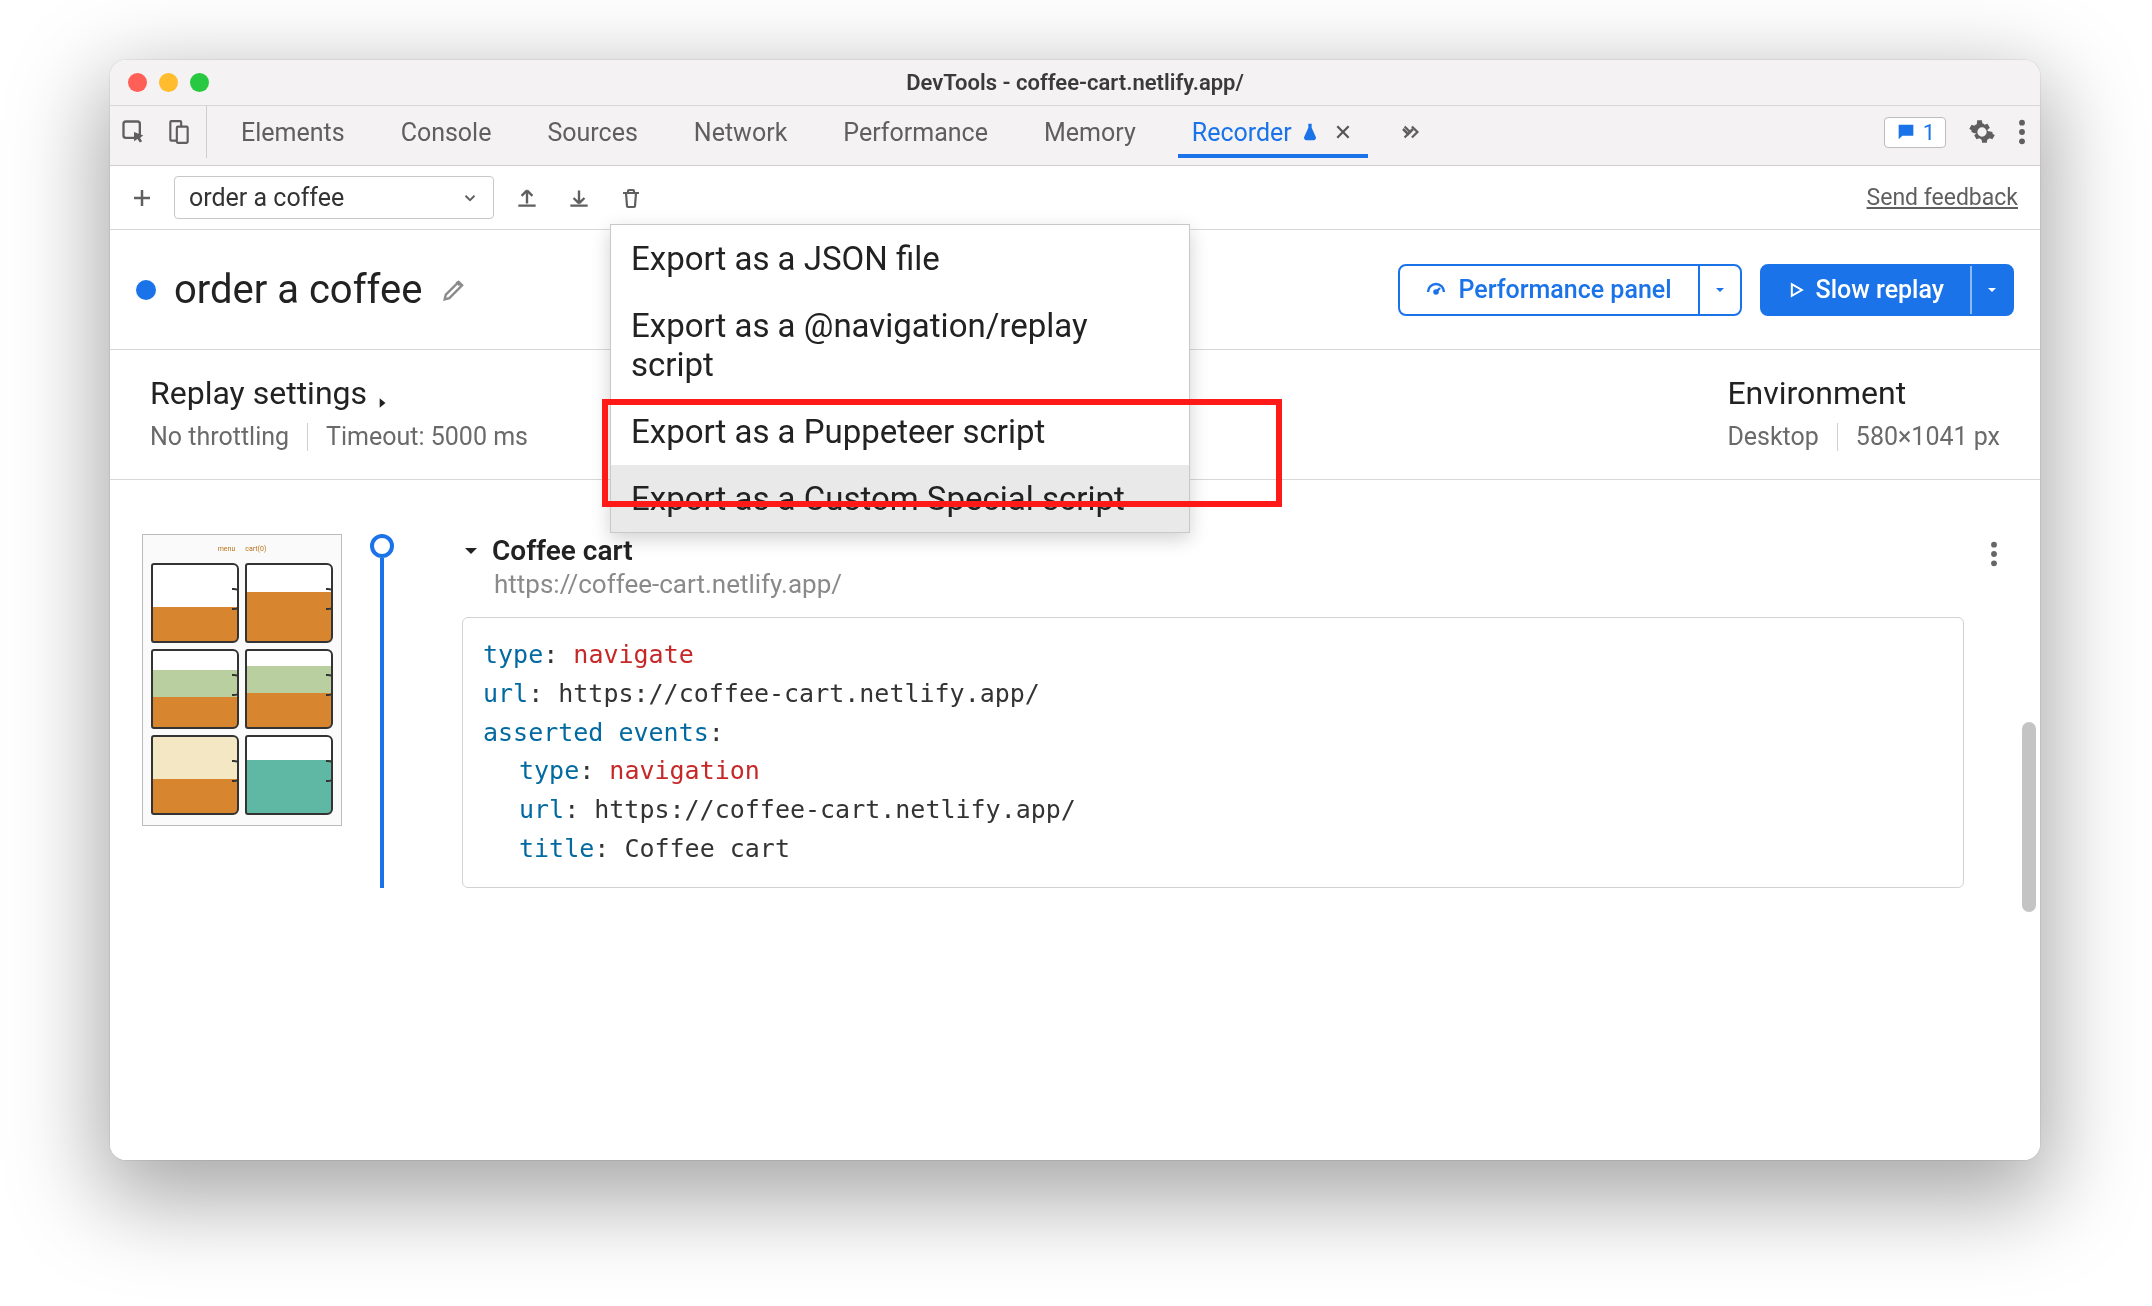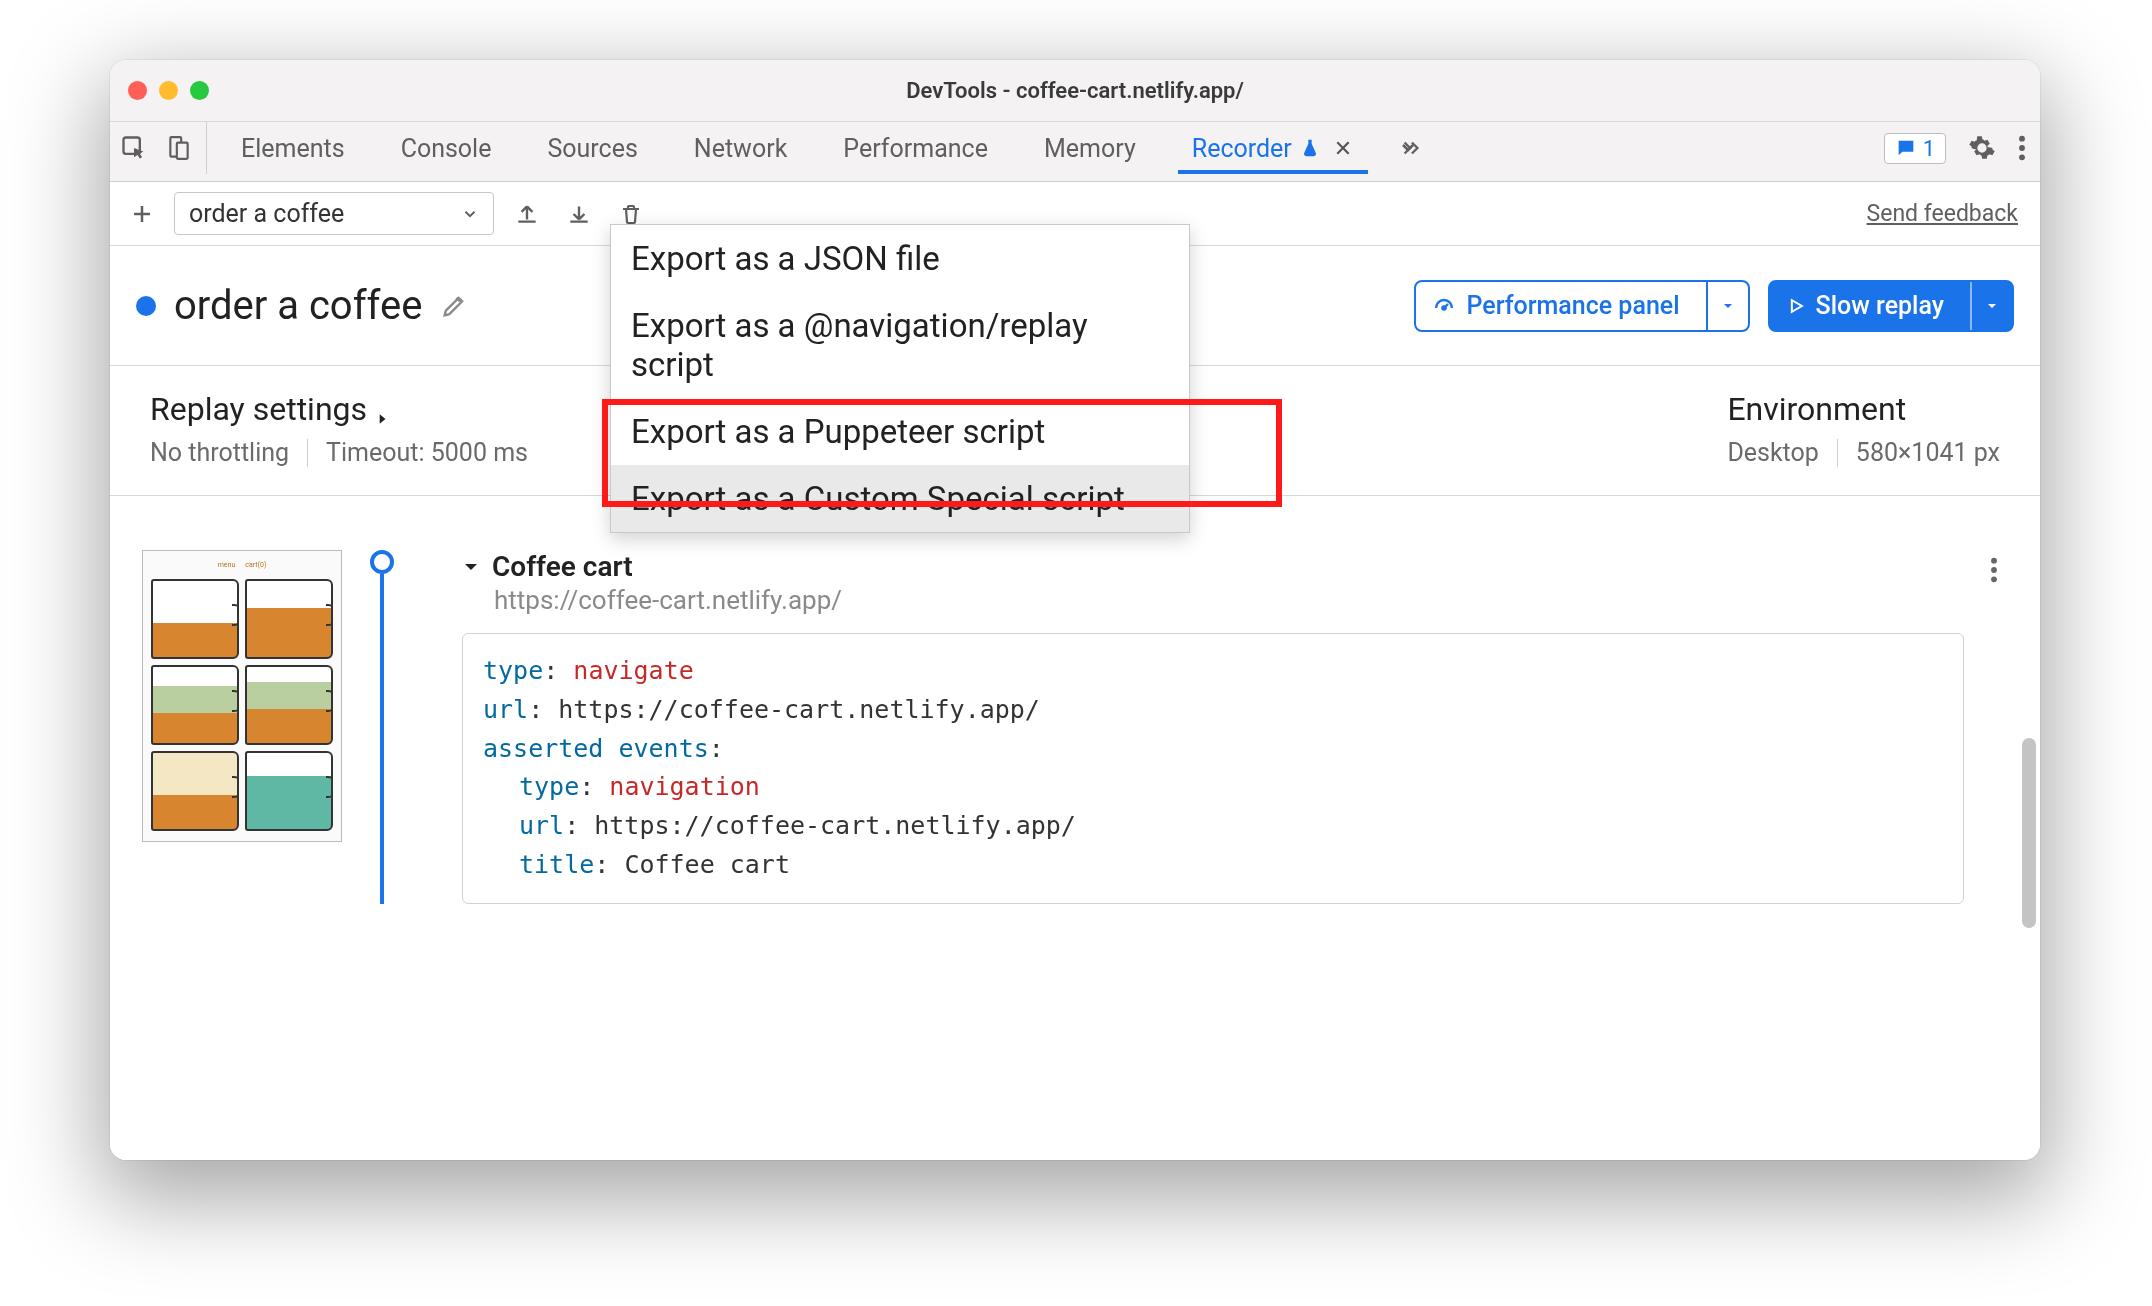--- a/index.html
+++ b/index.html
@@ -18,21 +18,21 @@
     height: 1100px;
     background: #fff;
     border-radius: 16px;
     box-shadow: 0 30px 90px 10px rgba(0,0,0,0.35), 0 0 0 1px rgba(0,0,0,0.05);
     overflow: hidden;
     display: flex;
     flex-direction: column;
   }
   
   .titlebar {
-    height: 62px;
+    height: 46px;
     background: #f4f2f3;
     display: flex;
     align-items: center;
     padding: 0 18px;
     border-bottom: 1px solid #d9d7d8;
     position: relative;
   }
   .traffic { display: flex; gap: 12px; }
   .traffic span { width: 19px; height: 19px; border-radius: 50%; display:inline-block; }
   .tl-close { background:#ff5f57; }
@@ -126,20 +126,21 @@
   }
   .blue-dot { width:20px; height:20px; border-radius:50%; background:#1a73e8; }
   .heading-title { font-size: 40px; font-weight:400; color:#222; }
   .edit-icon { color:#767676; }
   .heading-right { margin-left:auto; display:flex; gap:18px; align-items:center; }
   .pill {
     display:flex; align-items:center; gap:10px;
     border:2px solid #1a73e8; border-radius:8px;
     color:#1a73e8; font-size:25px; font-weight:500;
     height:52px;
+    padding-left:8px;
   }
   .pill .main { padding: 0 16px; display:flex; align-items:center; gap:10px;}
   .pill .caret { border-left:2px solid #1a73e8; height:100%; display:flex; align-items:center; padding: 0 12px;}
   .pill.solid { background:#1a73e8; color:#fff; }
   .pill.solid .caret { border-left:2px solid rgba(255,255,255,0.5); }
   
   .settings-row {
     display:flex; justify-content:space-between;
     padding: 24px 40px 28px 40px;
     border-bottom: 1px solid #d8d8d8;

